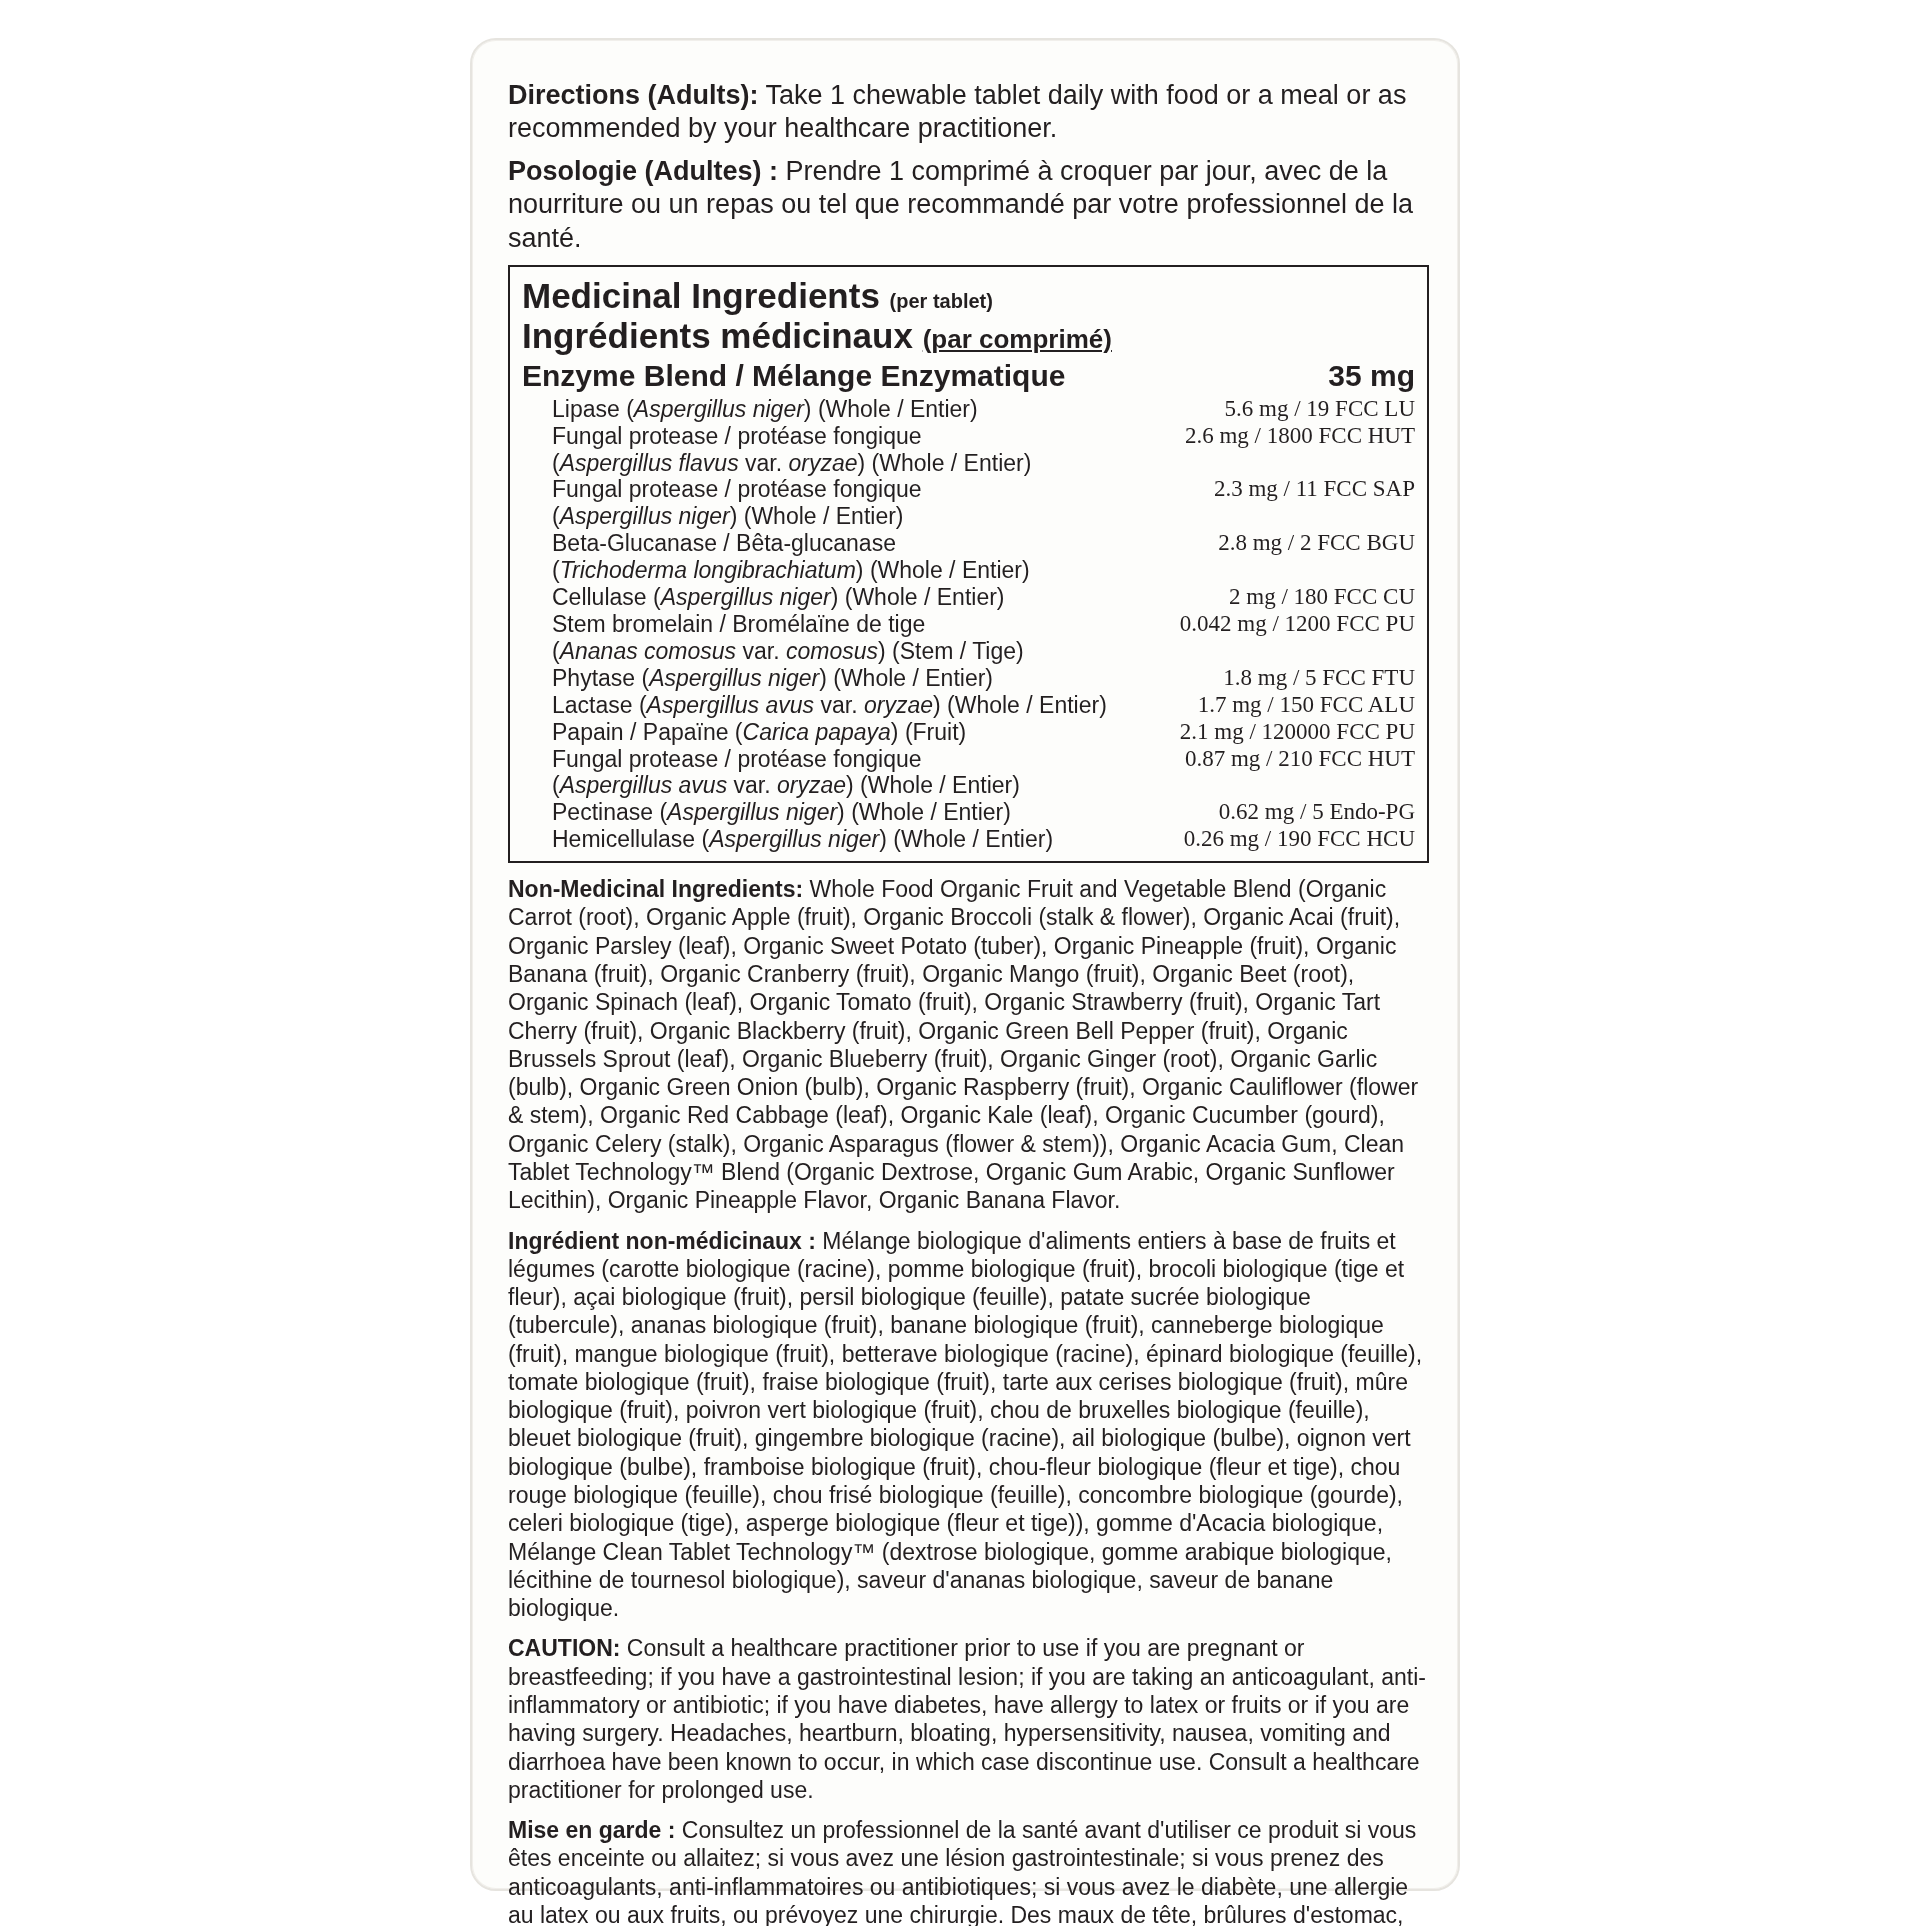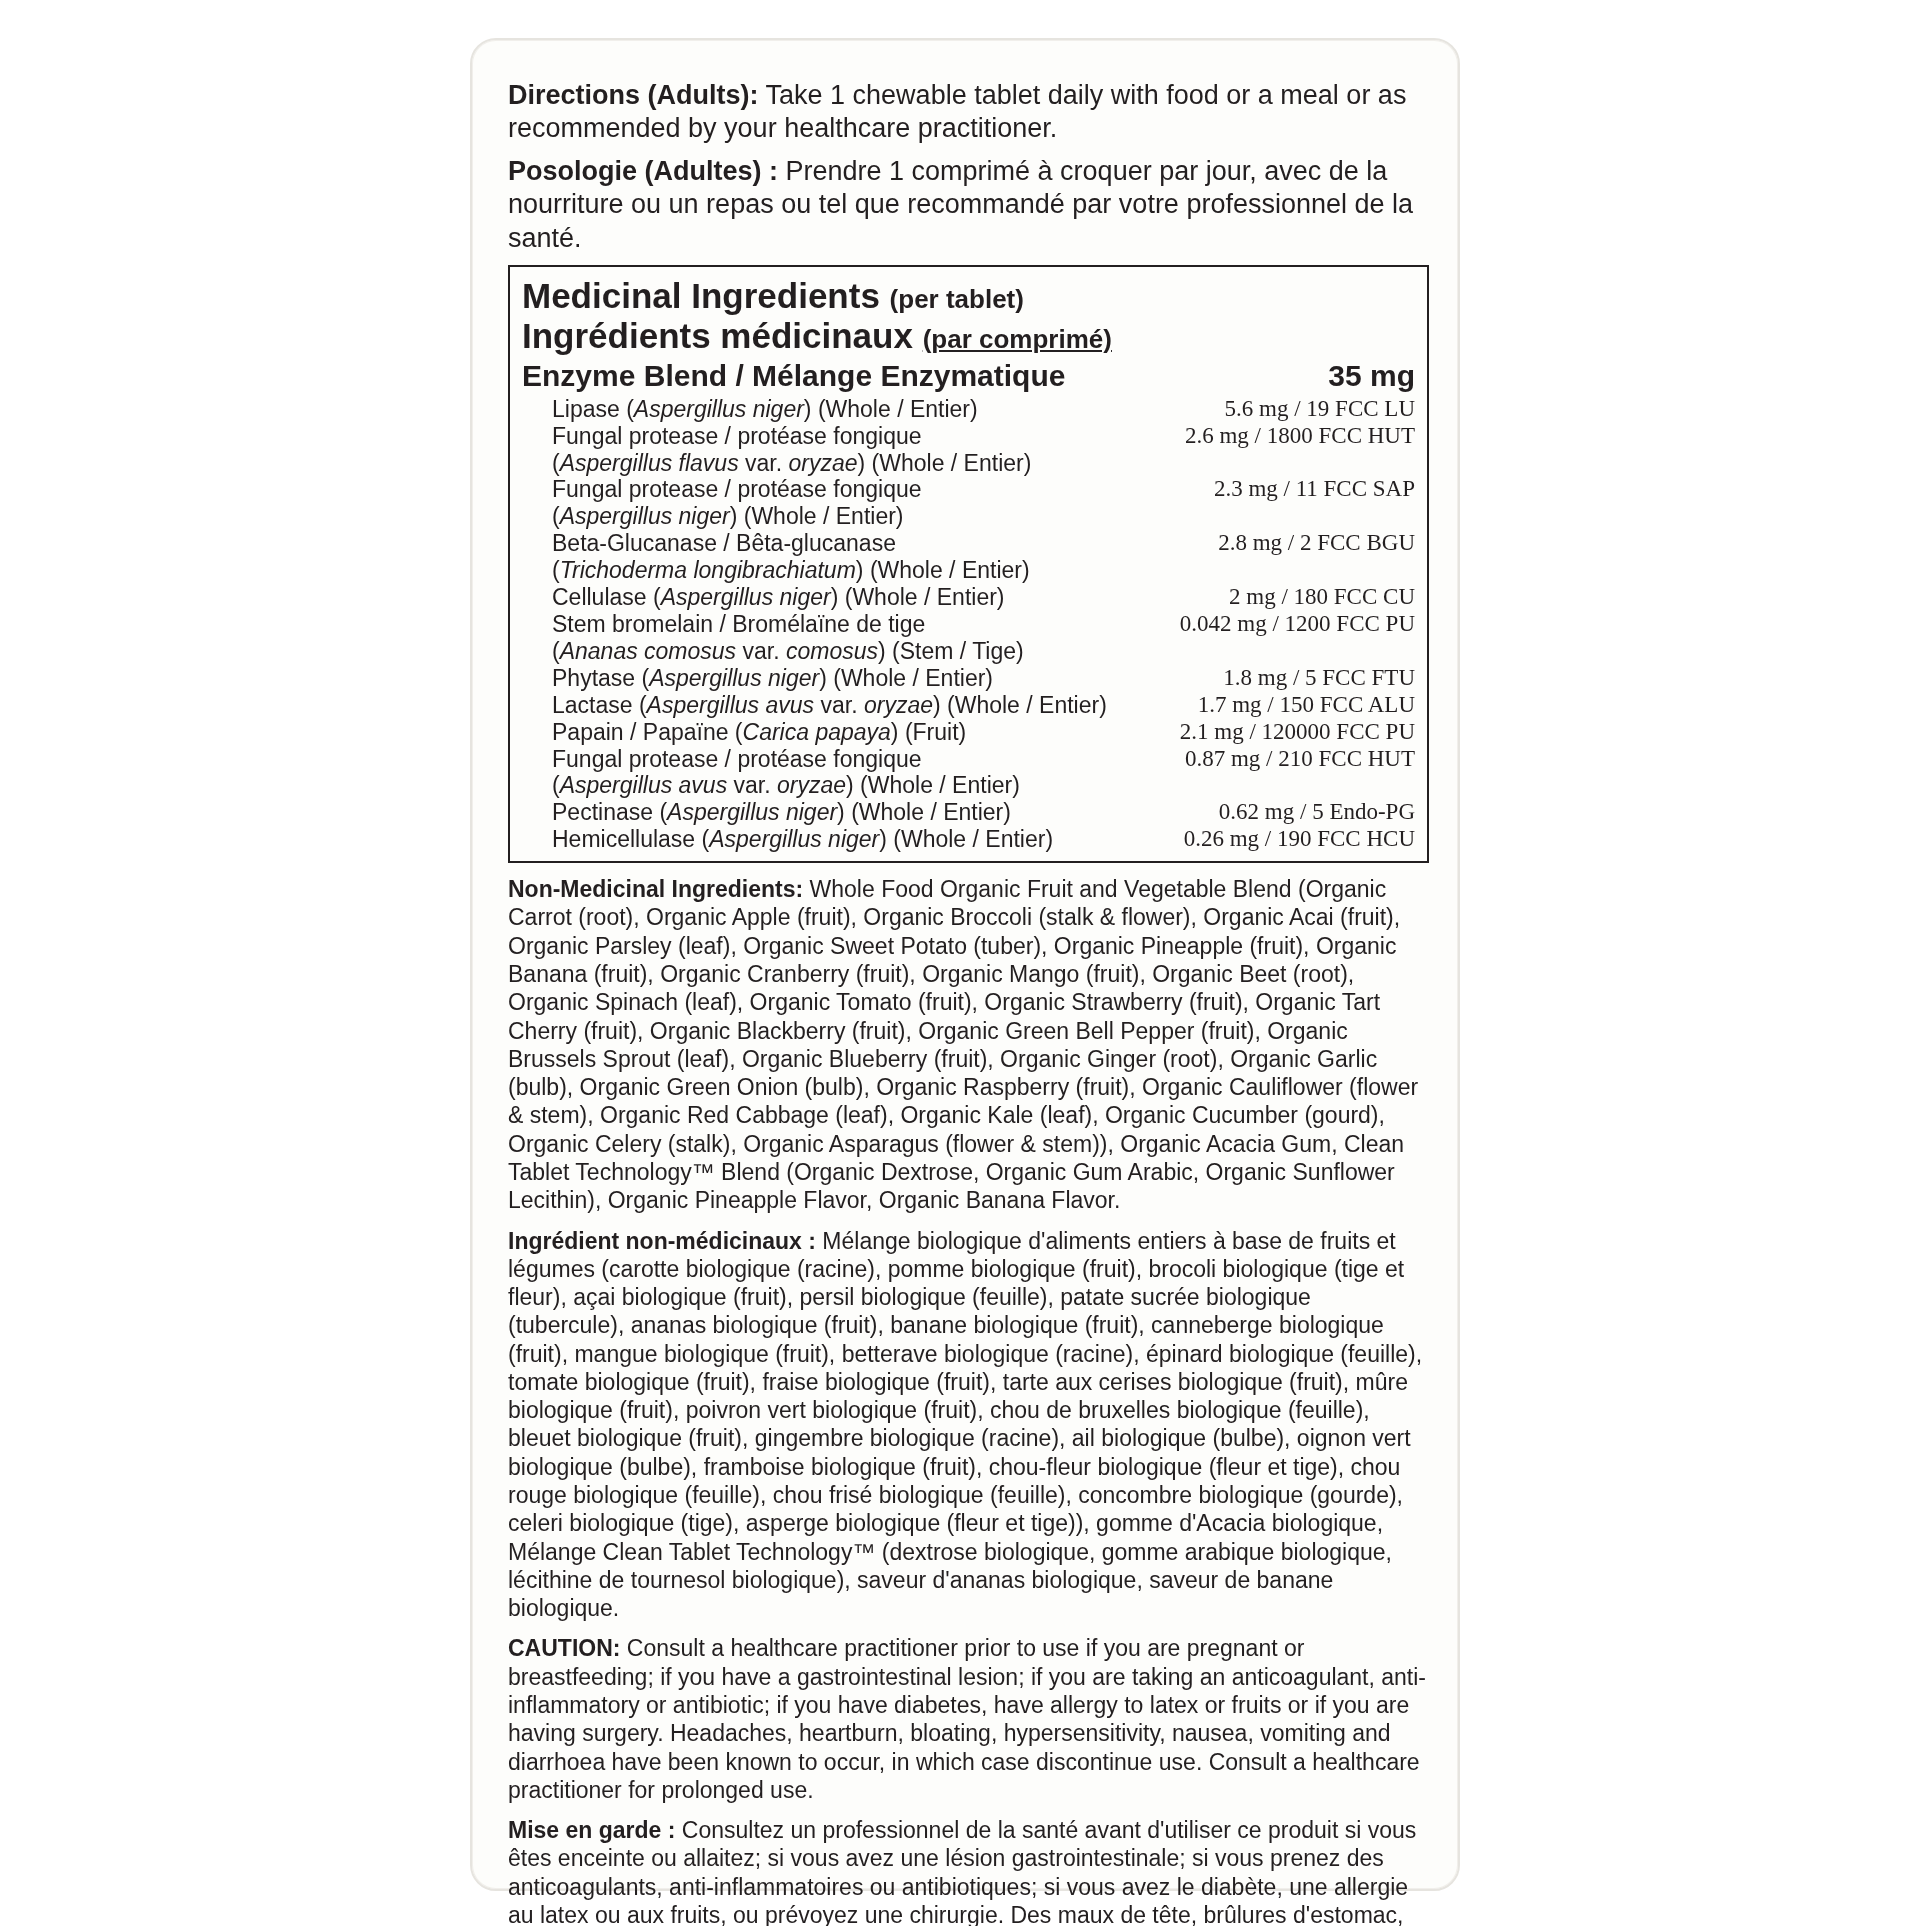--- a/index.html
+++ b/index.html
@@ -42,21 +42,21 @@
   .directions .para{margin-bottom:9px;}
 
   
   .med-box{
     border:2px solid #231f20;
     box-sizing:border-box;
     padding:9px 12px 8px 12px;
     margin-top:8px;
   }
   .med-title1{font-size:35px;line-height:1.12;font-weight:bold;}
-  .med-title1 .sm{font-size:26px;font-weight:bold;}
+  .med-title1 .sm{font-size:20px;font-weight:bold;}
   .med-title2{font-size:35px;line-height:1.12;font-weight:bold;}
   .med-title2 .sm{font-size:26px;font-weight:bold;text-decoration:underline;}
   .blend-row{
     display:flex;justify-content:space-between;align-items:flex-start;
     font-size:30px;font-weight:bold;line-height:1.2;margin-top:3px;
   }
   table.ing{
     width:100%;border-collapse:collapse;margin-top:2px;
     font-size:23px;line-height:1.17;
   }

